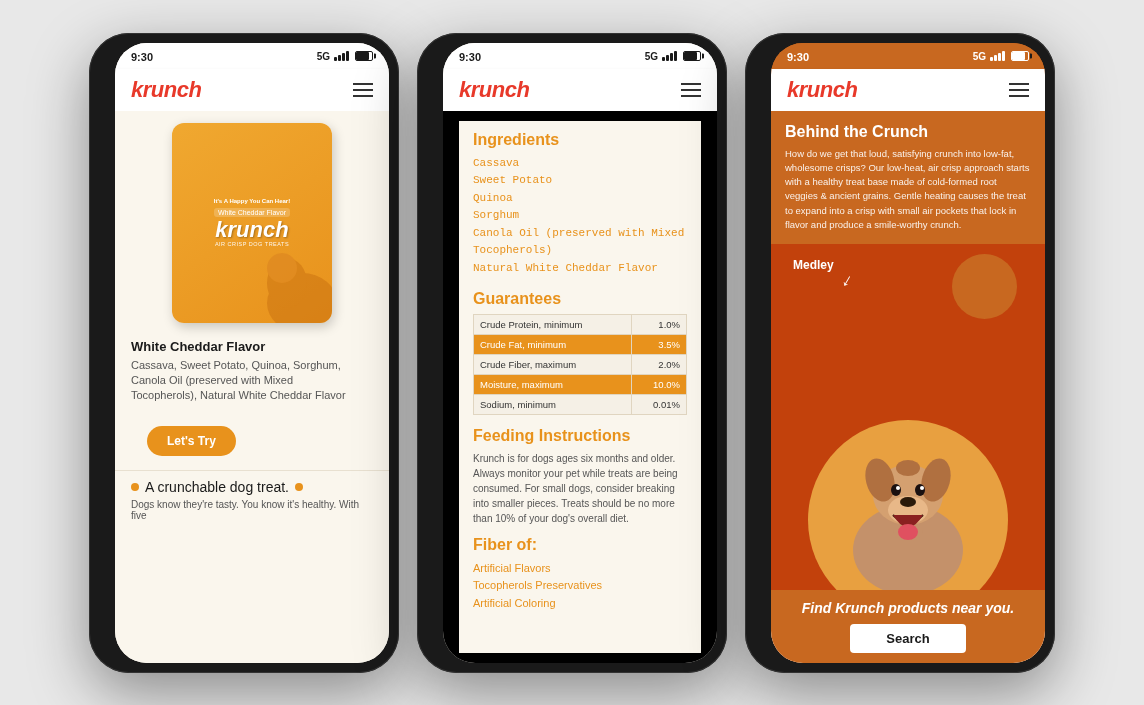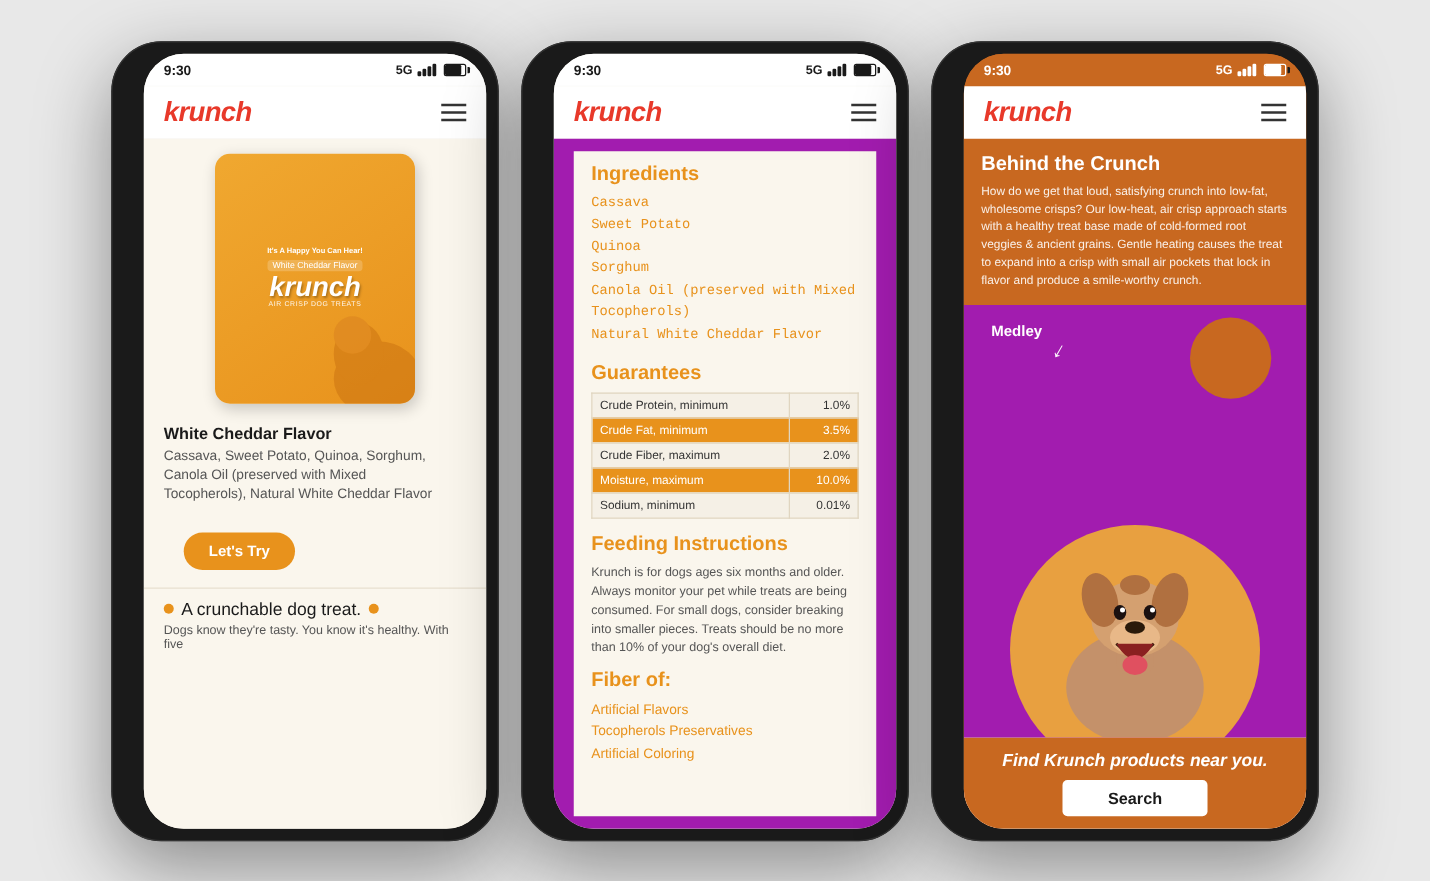--- a/index.html
+++ b/index.html
@@ -229,21 +229,21 @@
       font-weight: 400;
       color: #1a1a1a;
     }
     .tagline-sub {
       font-size: 10px;
       color: #555;
     }
 
     
     .phone2-bg {
-      background: #a21caf;
+      background: #000000;
       height: 100%;
       padding: 10px 16px;
       overflow: hidden;
     }
     .section-title {
       font-size: 16px;
       font-weight: 700;
       color: #e8921c;
       margin-bottom: 6px;
     }
@@ -525,21 +525,21 @@
         </div>
       </div>
 
       <div class="phone3-bg" style="display:flex;flex-direction:column;height:calc(100% - 26px - 38px)">
 
         <div class="orange-section">
           <div class="behind-title">Behind the Crunch</div>
           <div class="behind-text">How do we get that loud, satisfying crunch into low-fat, wholesome crisps? Our low-heat, air crisp approach starts with a healthy treat base made of cold-formed root veggies &amp; ancient grains. Gentle heating causes the treat to expand into a crisp with small air pockets that lock in flavor and produce a smile-worthy crunch.</div>
         </div>
 
-        <div class="medley-section" style="flex:1;position:relative;overflow:hidden;background:#a21caf">
+        <div class="medley-section" style="flex:1;position:relative;overflow:hidden;background:#c2410c">
 
           <div style="position:absolute;width:200px;height:200px;background:#e8a040;border-radius:50%;bottom:-30px;left:50%;transform:translateX(-50%)"></div>
 
           <div style="position:absolute;width:65px;height:65px;background:#c86820;border-radius:50%;top:10px;right:28px"></div>
 
           <div style="position:absolute;top:14px;left:22px;color:white;font-size:12px;font-weight:700">Medley</div>
 
           <div style="position:absolute;top:26px;left:72px;color:white;font-size:18px;transform:rotate(30deg);font-weight:300">↓</div>
 
           <svg viewBox="0 0 200 180" style="position:absolute;bottom:0;left:50%;transform:translateX(-50%);width:230px;height:180px">

